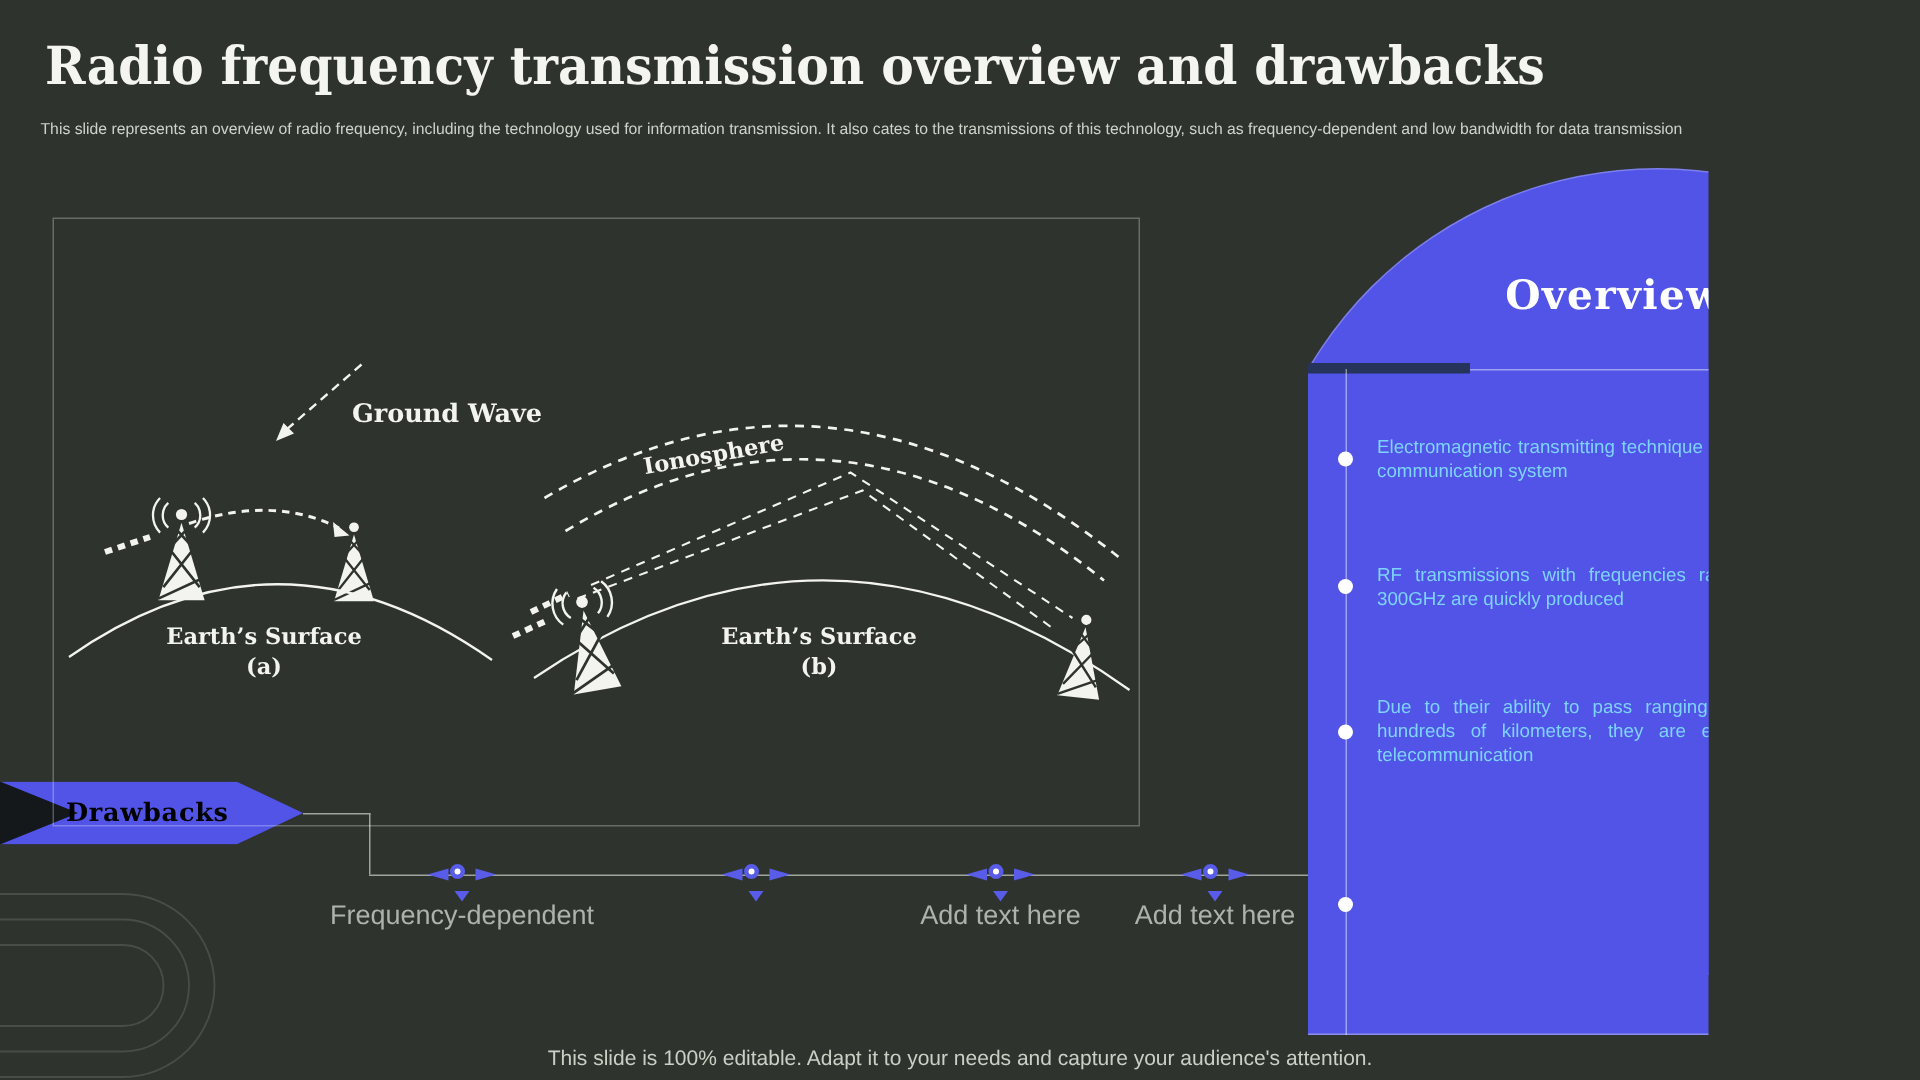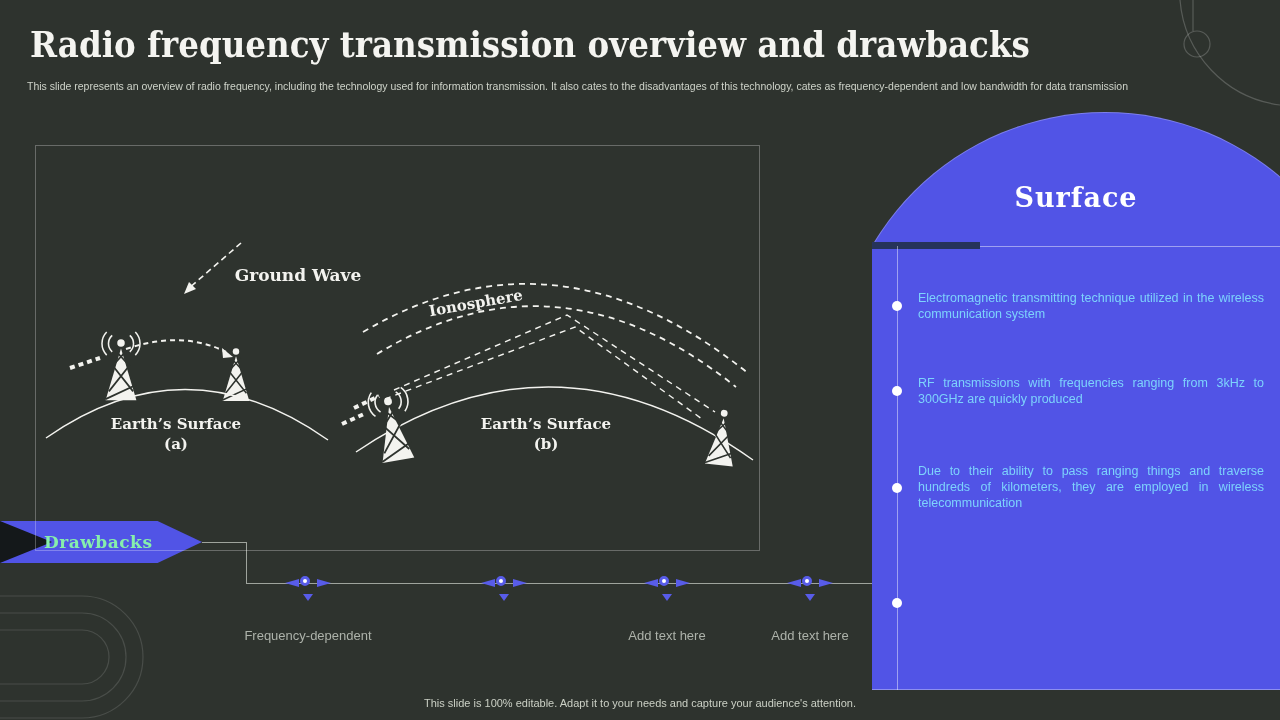--- a/index.html
+++ b/index.html
@@ -1,18 +1,18 @@
 <!DOCTYPE html>
 <html><head>
 <meta charset="utf-8">
 <style>
   * { margin:0; padding:0; box-sizing:border-box; }
   html,body { width:1280px; height:720px; }
   body { font-family:"Liberation Sans", sans-serif; background:#2e332e; overflow:hidden; }
-  .slide { position:relative; width:1280px; height:720px; background:#2e332e; overflow:hidden; }
+  .slide { position:relative; width:1139px; height:720px; background:#2e332e; overflow:hidden; }
 
   
   .title { position:absolute; left:30px; top:24px; color:#f4f4f0;
            font-family:"DejaVu Serif", serif; font-weight:bold; font-size:35px;
            white-space:nowrap; transform:scaleX(0.93); transform-origin:left center; }
   .subtitle { position:absolute; left:27px; top:80px; width:1180px; color:#ced3c9;
               font-size:10.5px; line-height:13px; letter-spacing:0; }
 
   
   .diagram-box { position:absolute; left:35px; top:145px; width:725px; height:406px;
@@ -33,44 +33,44 @@
   .ov-bline { position:absolute; left:0; top:577px; width:408px; height:1px; background:rgba(255,255,255,0.35); }
   .ov-dot { position:absolute; left:20px; width:10px; height:10px; border-radius:50%; background:#ffffff; }
   .ov-text { position:absolute; left:46px; width:346px; color:#7dd3fc; font-size:12.5px; line-height:16px;
              text-align:justify; }
 
   
   .db-banner { position:absolute; left:0; top:521px; width:202px; height:42px; background:#5154e6;
                clip-path:polygon(0 0, 78% 0, 100% 50%, 78% 100%, 0 100%); z-index:1; }
   .db-notch { position:absolute; left:0; top:0; width:52px; height:42px; background:#14181a;
               clip-path:polygon(0 0, 100% 50%, 0 100%); }
-  .db-label { position:absolute; left:44px; top:0; height:42px; line-height:42px; color:#86efac;
+  .db-label { position:absolute; left:44px; top:0; height:42px; line-height:42px; color:#000000;
               font-family:"DejaVu Serif", serif; font-weight:bold; font-size:17px; letter-spacing:0.5px; }
 
   
   .conn-h { position:absolute; left:202px; top:542px; width:45px; height:1px; background:#9fa49d; }
   .conn-v { position:absolute; left:246px; top:542px; width:1px; height:41px; background:#9fa49d; }
   .tl-line { position:absolute; left:246px; top:583px; width:626px; height:1px; background:#9fa49d; }
   .t-node { position:absolute; top:575px; width:46px; height:27px; }
   .t-wing-l { position:absolute; left:0; top:4px; width:0; height:0;
               border-top:4px solid transparent; border-bottom:4px solid transparent;
               border-right:14px solid #585ce9; }
   .t-wing-r { position:absolute; right:0; top:4px; width:0; height:0;
               border-top:4px solid transparent; border-bottom:4px solid transparent;
               border-left:14px solid #585ce9; }
   .t-circle { position:absolute; left:15px; top:1px; width:10px; height:10px; border-radius:50%;
               background:#ffffff; border:3px solid #585ce9; }
   .t-down { position:absolute; left:18px; top:19px; width:0; height:0;
             border-left:5px solid transparent; border-right:5px solid transparent;
             border-top:7px solid #585ce9; }
-  .tl-label { position:absolute; top:628px; color:#adb2aa; font-size:13px; line-height:16px; text-align:center; }
+  .tl-label { position:absolute; top:602px; color:#adb2aa; font-size:18px; line-height:16px; text-align:center; }
 
   
   .footer { position:absolute; left:0; top:697px; width:1280px; text-align:center;
-            color:#cbd0c5; font-size:11px; }
+            color:#cbd0c5; font-size:14px; }
 
   
   .deco-tr { position:absolute; left:1080px; top:0; }
   .deco-bl { position:absolute; left:0; top:588px; }
 </style>
 </head>
 <body>
 
 <div class="slide">
 
@@ -83,21 +83,21 @@
   </svg>
   <svg class="deco-bl" width="160" height="132">
     <g fill="none" stroke="rgba(255,255,255,0.13)" stroke-width="1.2">
       <path d="M0,8 H82 A 61 61 0 0 1 82,130 H0"></path>
       <path d="M0,25 H82 A 44 44 0 0 1 82,113 H0"></path>
       <path d="M0,42 H82 A 27 27 0 0 1 82,96 H0"></path>
     </g>
   </svg>
 
   <div class="title">Radio frequency transmission overview and drawbacks</div>
-  <div class="subtitle">This slide represents an overview of radio frequency, including the technology used for information transmission. It also cates to the disadvantages of this technology, cates as frequency-dependent and low bandwidth for data transmission</div>
+  <div class="subtitle">This slide represents an overview of radio frequency, including the technology used for information transmission. It also cates to the transmissions of this technology, such as frequency-dependent and low bandwidth for data transmission</div>
 
   <div class="db-banner">
     <div class="db-notch"></div>
     <div class="db-label">Drawbacks</div>
   </div>
 
   <div class="diagram-box">
     <svg width="723" height="404" viewBox="0 0 723 404">
       <defs>
         <g id="tower">
@@ -147,21 +147,21 @@
     </svg>
   </div>
 
   <div class="ov-panel">
     <div class="ov-circle"></div>
     <div class="ov-rect"></div>
     <div class="ov-hline"></div>
     <div class="ov-navy-bar"></div>
     <div class="ov-vline"></div>
     <div class="ov-bline"></div>
-    <div class="ov-title">Surface</div>
+    <div class="ov-title">Overview</div>
 
     <div class="ov-dot" style="top:189px"></div>
     <div class="ov-text" style="top:178px">Electromagnetic transmitting technique utilized in the wireless communication system</div>
 
     <div class="ov-dot" style="top:274px"></div>
     <div class="ov-text" style="top:263px">RF transmissions with frequencies ranging from 3kHz to 300GHz are quickly produced</div>
 
     <div class="ov-dot" style="top:371px"></div>
     <div class="ov-text" style="top:351px">Due to their ability to pass ranging things and traverse hundreds of kilometers, they are employed in wireless telecommunication</div>
 

